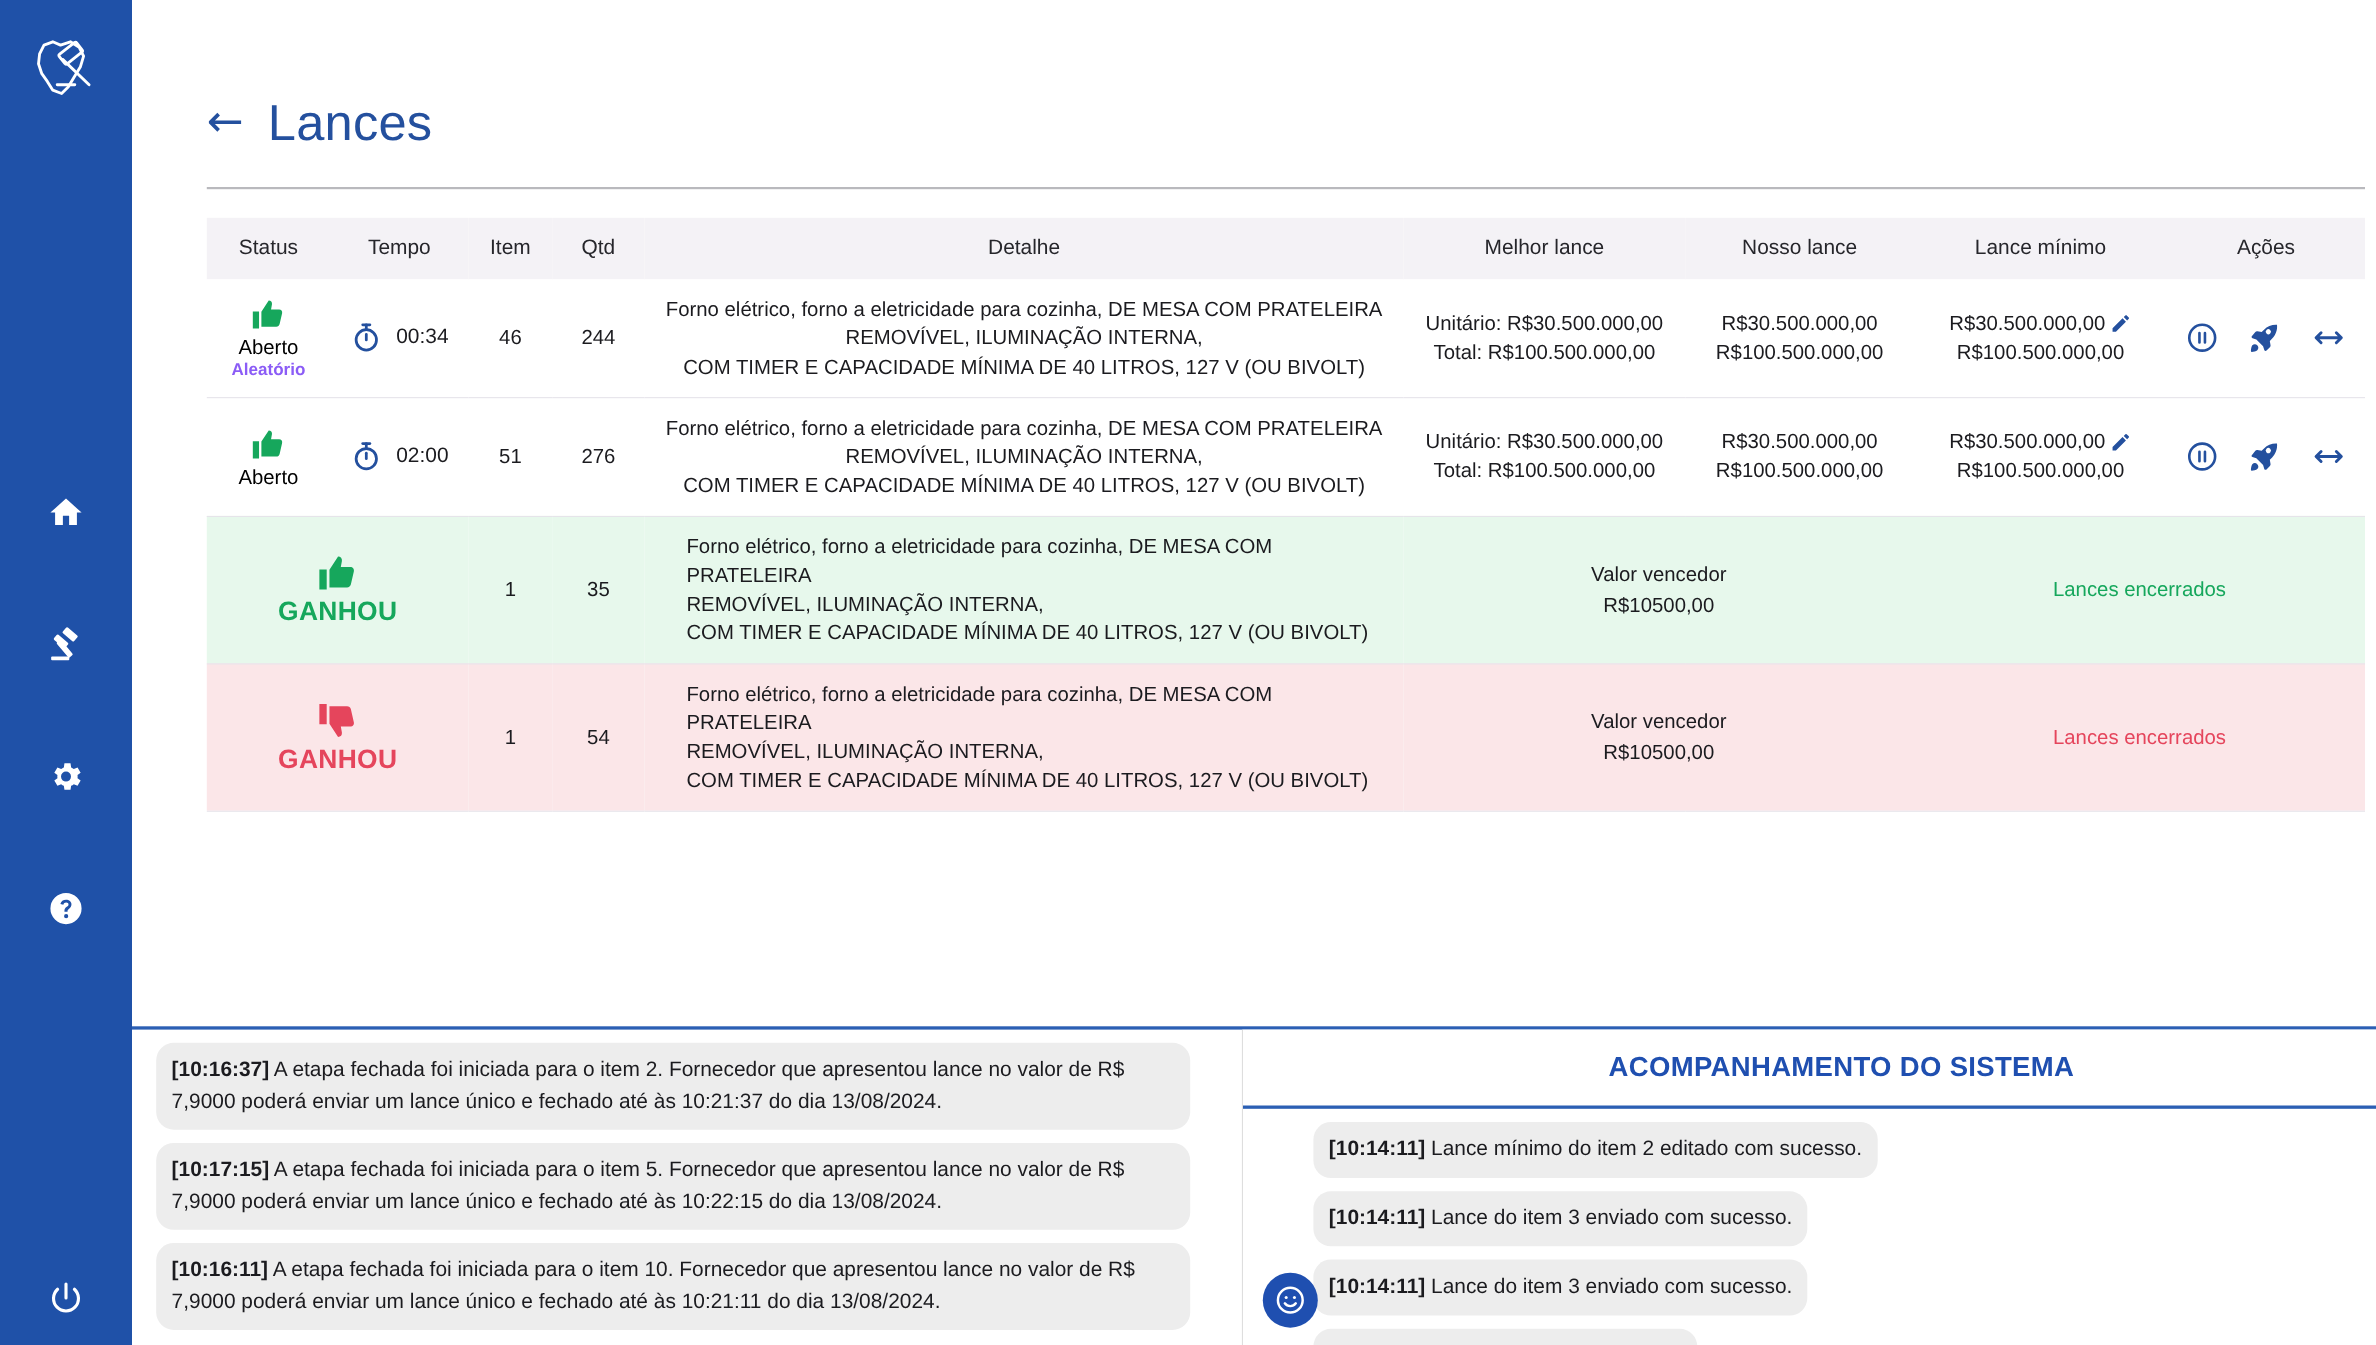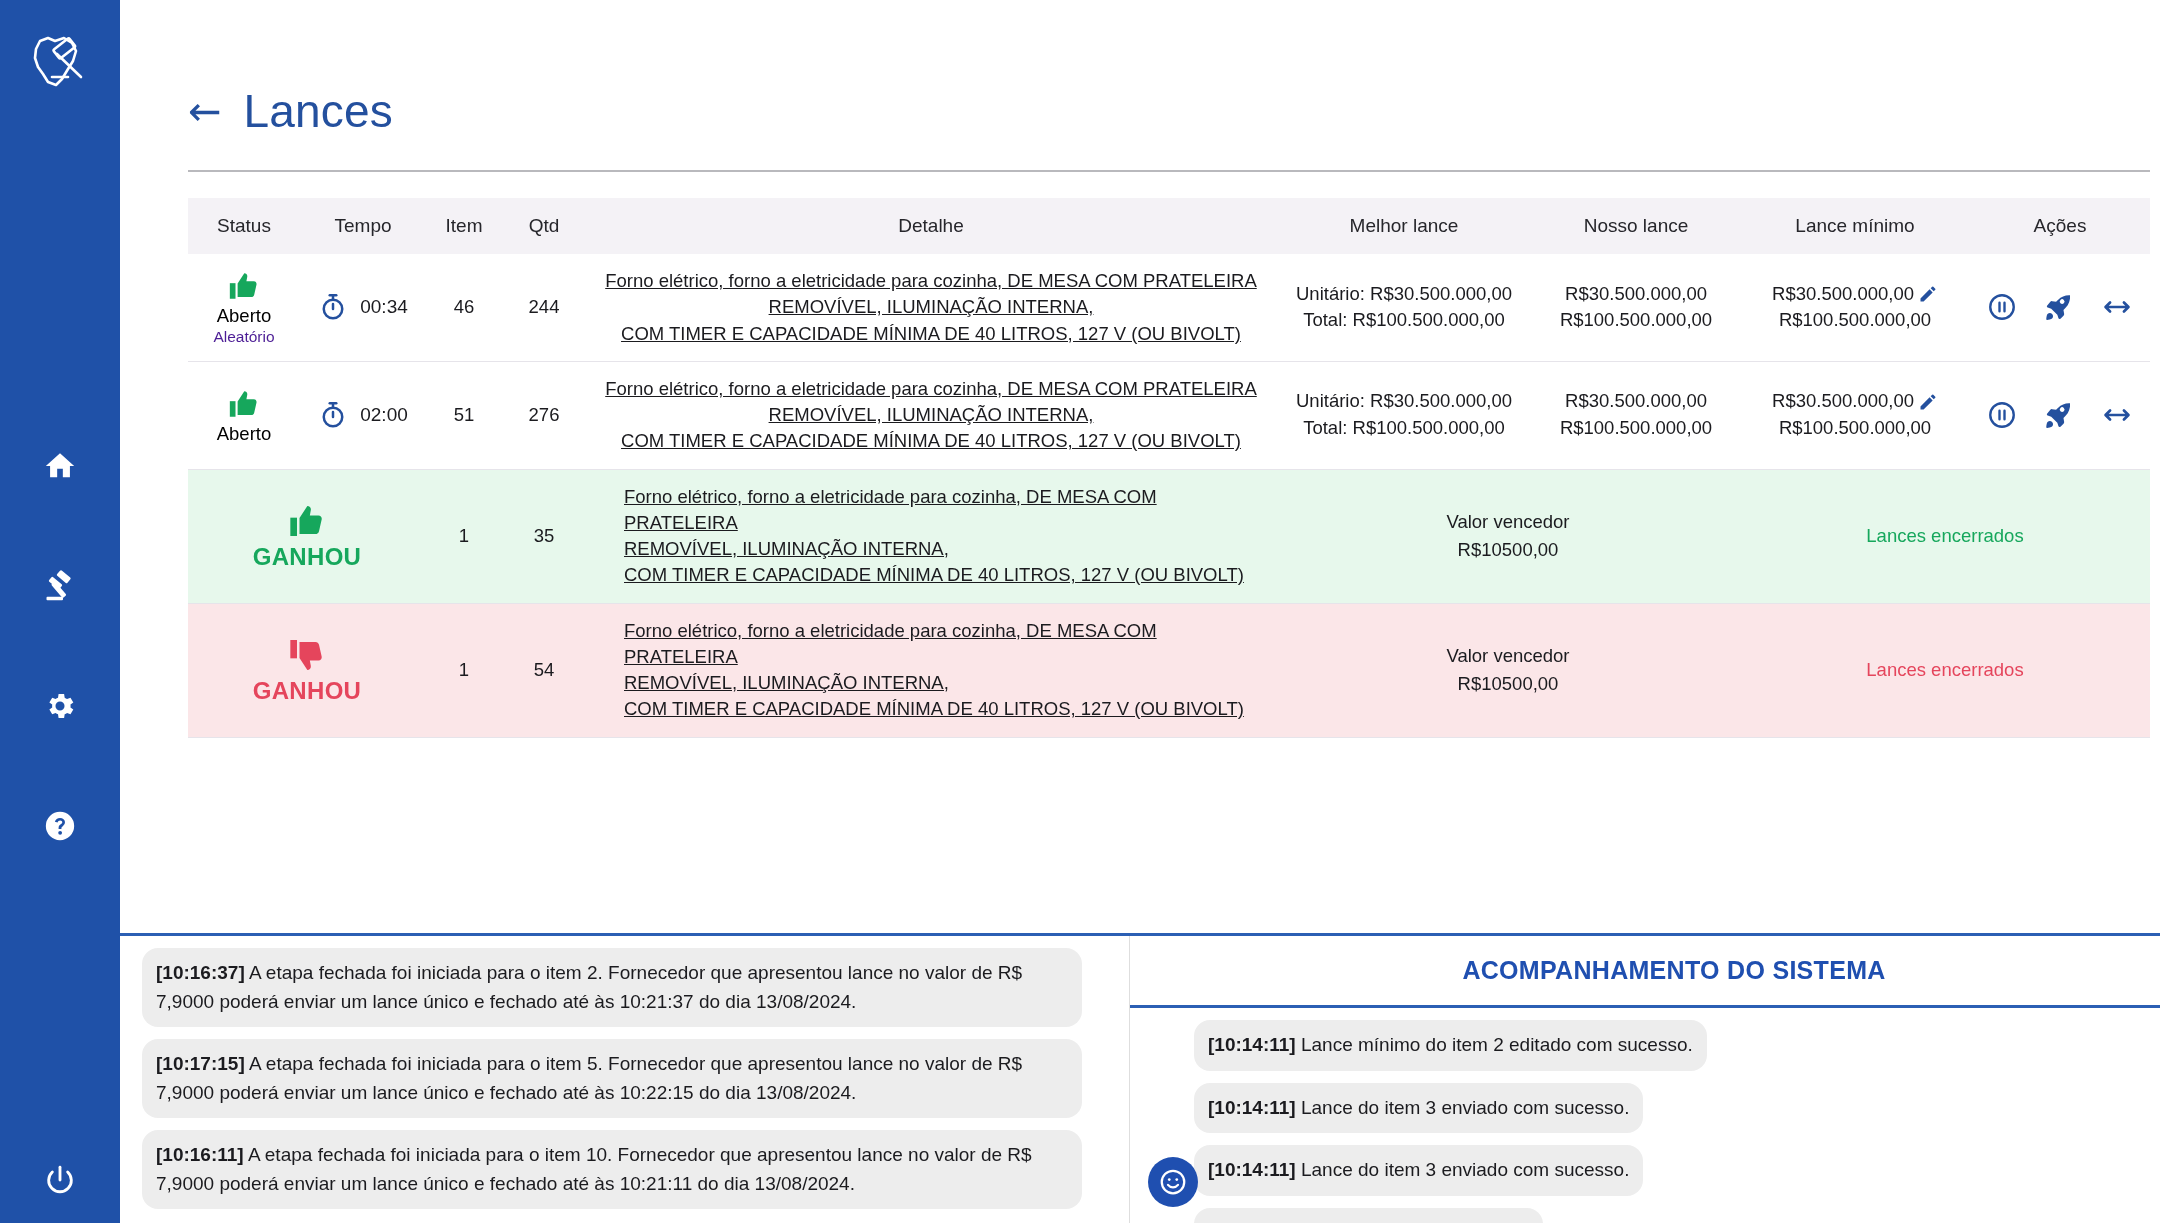--- a/index.html
+++ b/index.html
@@ -66,29 +66,29 @@
   .col-minimo { width: 230px; }
   .col-acoes  { width: 180px; }
 
   tr.row-open { background: #ffffff; }
   tr.row-won  { background: #e7f8ec; }
   tr.row-lost { background: #fbe6e8; }
   tr.row-won td, tr.row-lost td { border-bottom: 1px solid #e6e4ea; }
 
   .status-cell { display: flex; flex-direction: column; align-items: center; gap: 2px; }
   .status-label { font-size: 18.5px; color: #000000; line-height: 1.15; }
-  .status-sub { font-size: 15.5px; color: #4c1d95; line-height: 1.15; }
+  .status-sub { font-size: 15.5px; color: #8b5cf6; line-height: 1.15; font-weight: bold; }
   .status-big { font-size: 24px; font-weight: 700; letter-spacing: .3px; line-height: 1.15; }
   .status-big.won { color: #16a75c; }
   .status-big.lost { color: #e5455c; }
 
   .tempo-cell { display: flex; align-items: center; justify-content: center; gap: 12px; }
   .tempo-text { font-size: 19px; color: #1b1b1f; }
 
-  .detalhe { text-align: left; font-size: 18.5px; line-height: 1.42; color: #1b1b1f; padding-left: 0; text-decoration: underline; }
+  .detalhe { text-align: left; font-size: 18.5px; line-height: 1.42; color: #1b1b1f; padding-left: 0; }
   .detalhe.centered { text-align: left; padding-left: 38px; }
 
   .money { line-height: 1.45; font-size: 19px; white-space: nowrap; }
   .money-right { text-align: center; }
   .melhor { text-align: left; padding-left: 18px; }
 
   .minimo-line { display: flex; align-items: center; justify-content: center; gap: 4px; white-space: nowrap; }
 
   .acoes { display: flex; align-items: center; justify-content: center; gap: 26px; }
   .icon-btn { cursor: pointer; display: inline-flex; align-items: center; justify-content: center; }

